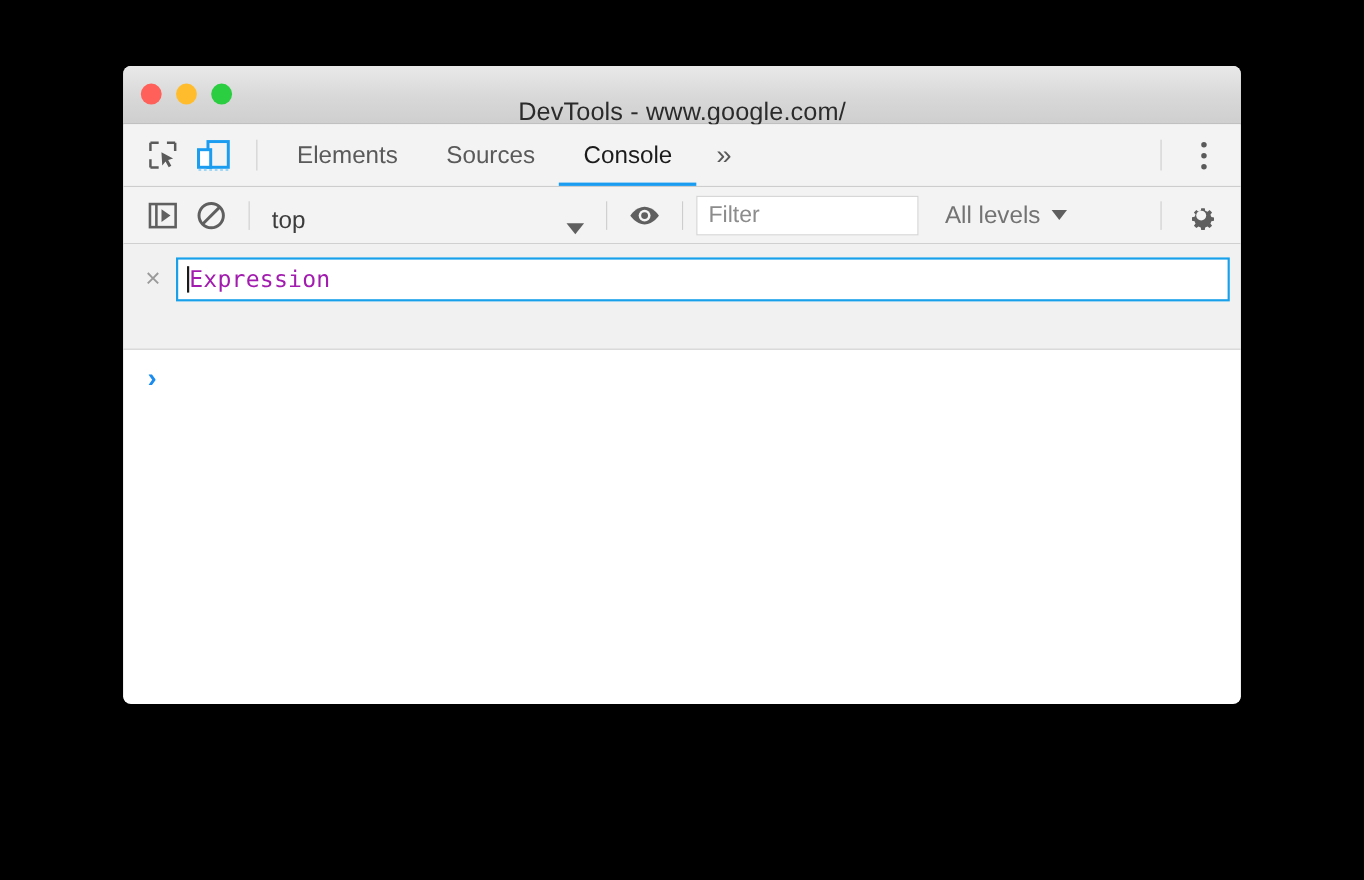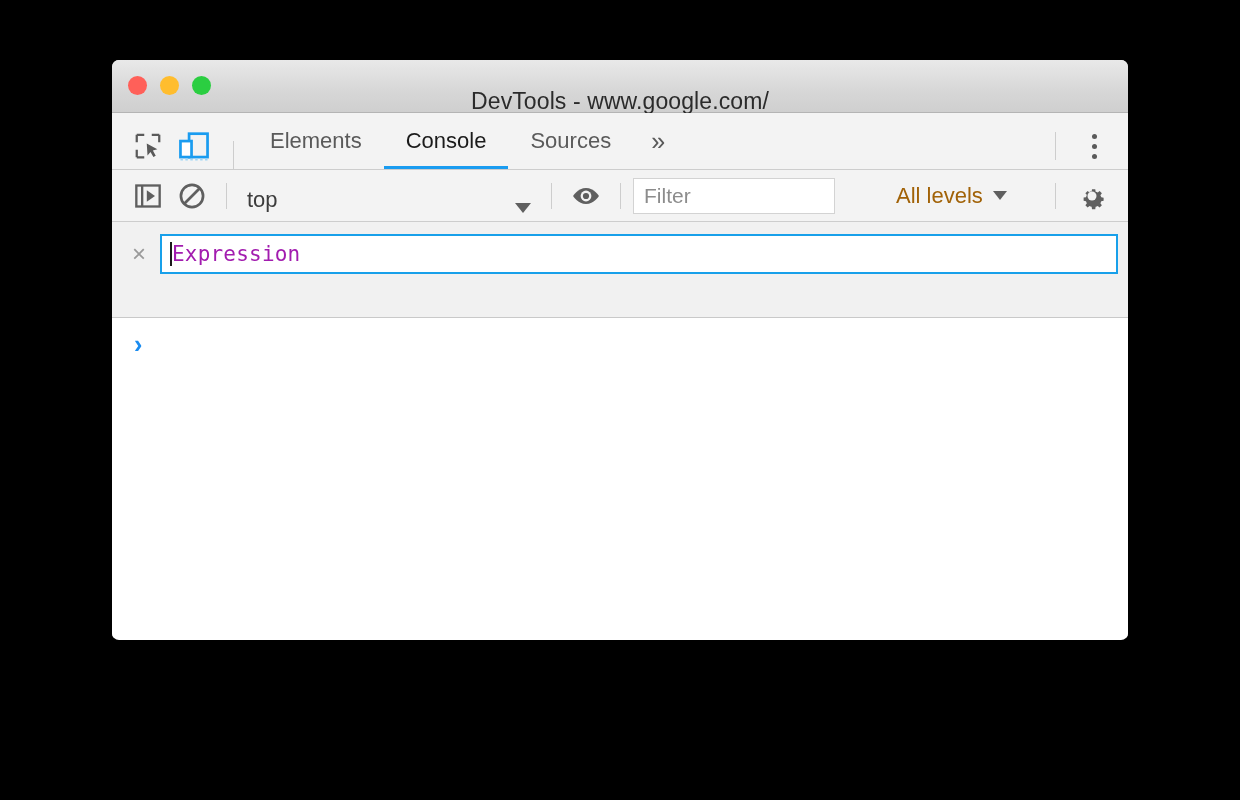--- a/index.html
+++ b/index.html
@@ -65,21 +65,21 @@
     letter-spacing: 0.1px;
   }
 
   
   .tabbar {
     position: relative;
     height: 57px;
     background: #f3f3f3;
     border-bottom: 1px solid #cdcdcd;
     display: flex;
-    align-items: flex-end;
+    align-items: center;
     box-sizing: border-box;
   }
   .tool-icon-btn {
     width: 46px;
     height: 46px;
     display: flex;
     align-items: center;
     justify-content: center;
     flex: none;
   }
@@ -207,23 +207,22 @@
   .levels-select {
     display: flex;
     align-items: center;
     gap: 10px;
     margin-left: 16px;
     padding: 0 8px;
     height: 34px;
   }
   .levels-label {
     font-size: 22px;
-    color: #a16207;
+    color: #737373;
     white-space: nowrap;
-    margin-left: 37px;
   }
   .caret-sm {
     width: 0;
     height: 0;
     border-left: 7px solid transparent;
     border-right: 7px solid transparent;
     border-top: 9px solid #5f5f5f;
   }
   .ct-right {
     margin-left: auto;
@@ -335,25 +334,25 @@
           <line x1="2" y1="23" x2="24" y2="23" stroke="#9fd6f5" stroke-width="1.6" stroke-dasharray="2 2"></line>
         </svg>
       </div>
 
       <div class="vsep tabsep"></div>
 
       <div class="tabs">
         <div class="tab">
           <span>Elements</span>
         </div>
+        <div class="tab">
+          <span>Sources</span>
+        </div>
         <div class="tab active">
           <span>Console</span>
-        </div>
-        <div class="tab">
-          <span>Sources</span>
         </div>
         <div class="tab overflow">
           <span>»</span>
         </div>
       </div>
 
       <div class="tabbar-right">
         <div class="vsep"></div>
         <div class="dots-btn">
           <div class="dot"></div>

